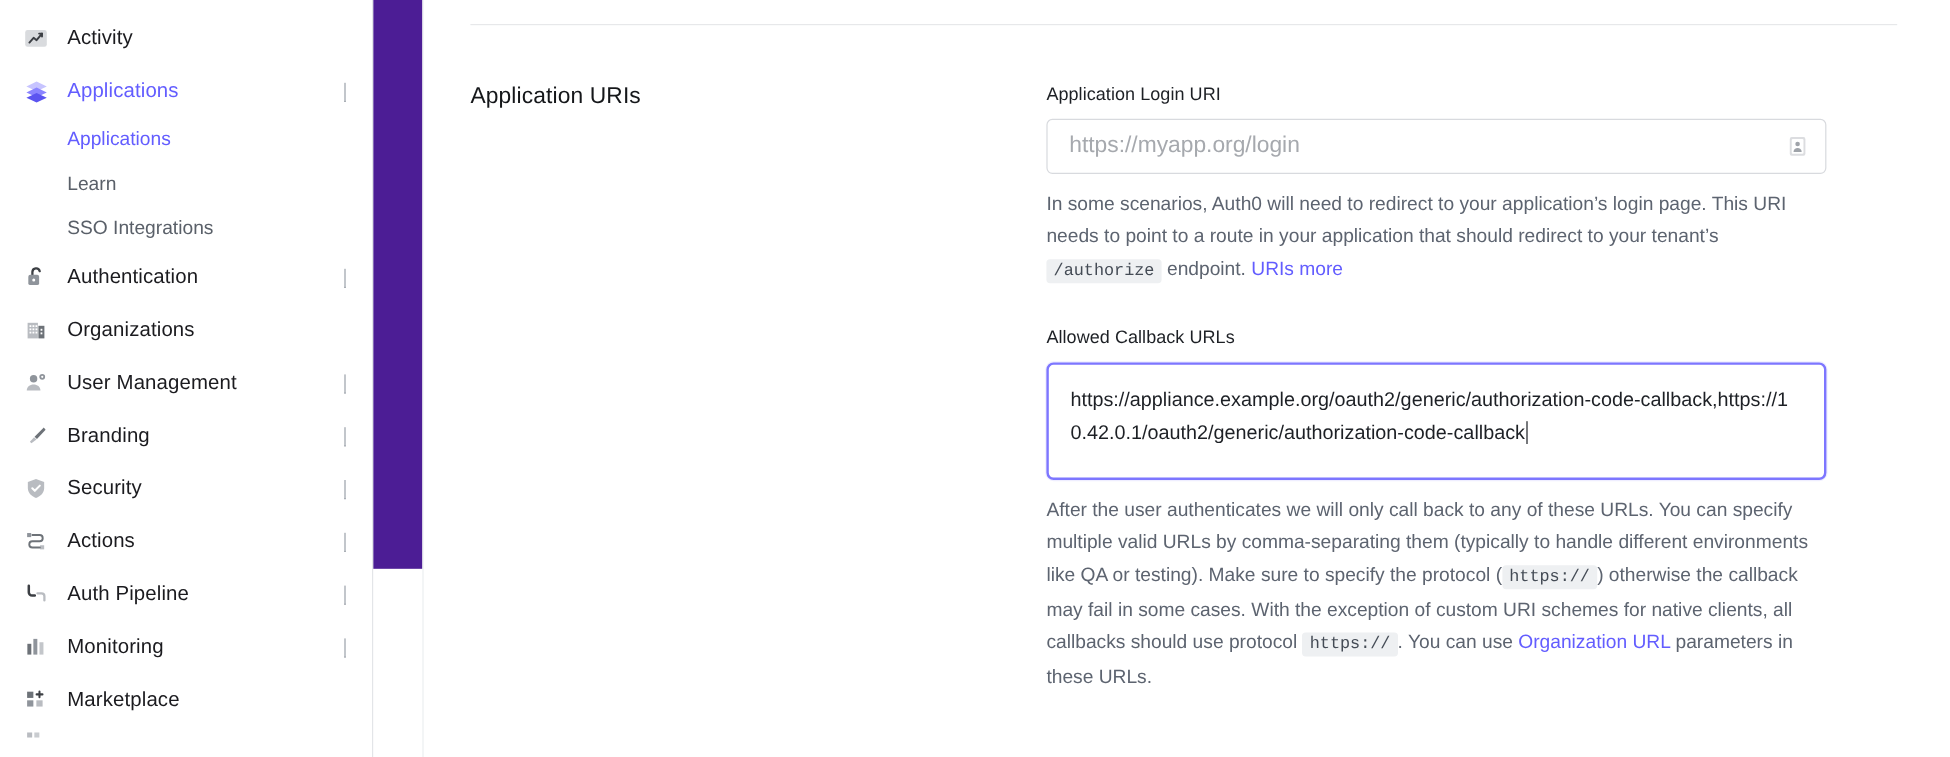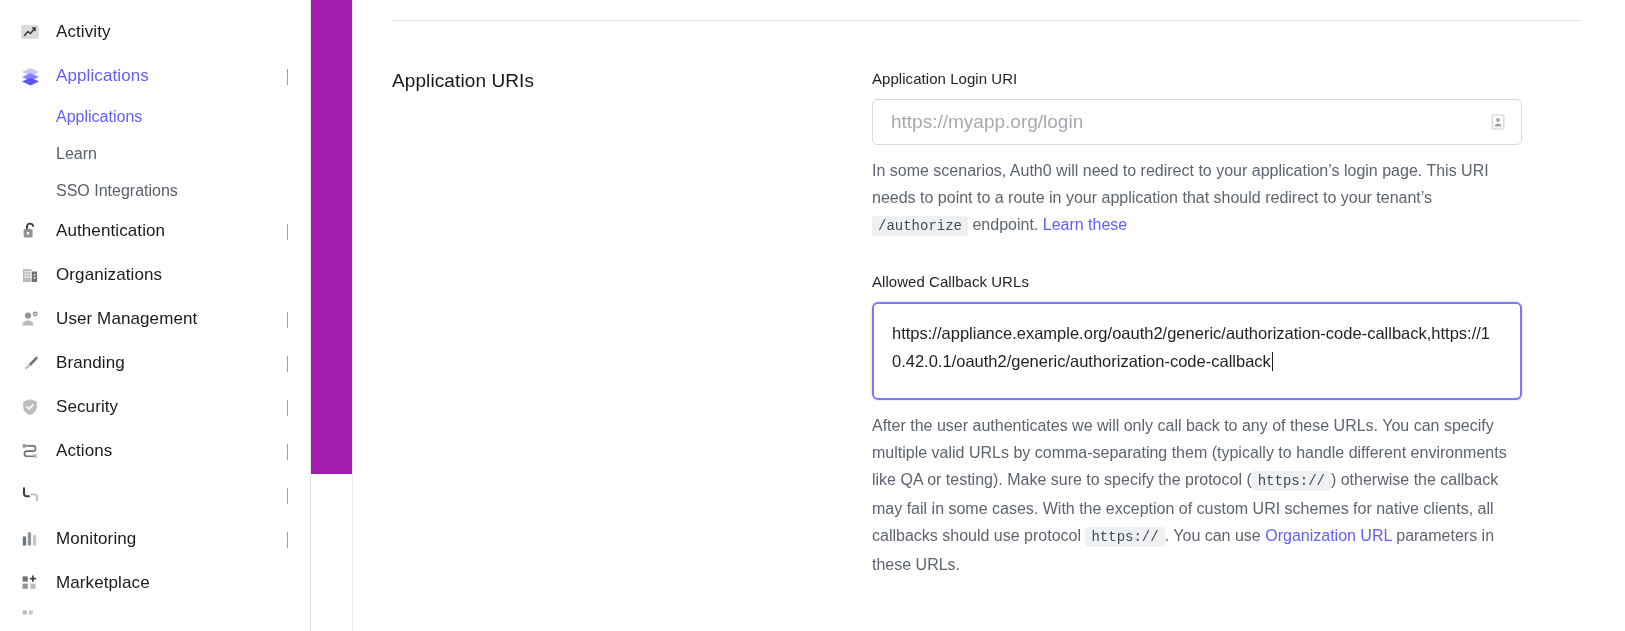--- a/index.html
+++ b/index.html
@@ -8,21 +8,21 @@
     width: 1625px; height: 631px;
     overflow: hidden;
     background: #ffffff;
     font-family: "Liberation Sans", sans-serif;
     -webkit-font-smoothing: antialiased;
   }
   .app {
     display: flex;
     width: 1625px;
     height: 474px;
-    background: #a21caf;
+    background: #4c1d95;
   }
 
   
   .sidebar {
     width: 311px;
     min-width: 311px;
     height: 631px;
     background: #ffffff;
     border-right: 1px solid #e3e5e8;
     padding-top: 10px;
@@ -330,20 +330,21 @@
       <span class="chev"><span class="chev-right"></span></span>
     </div>
 
     <div class="nav-item">
       <span class="ico">
         <svg width="20" height="20" viewBox="0 0 20 20">
             <path d="M4 3.2 V8.5 a2.8 2.8 0 0 0 2.8 2.8 H9" stroke="#3c3f44" stroke-width="2.1" fill="none" stroke-linecap="round"></path>
             <path d="M11.2 9.4 h3.4 a2.4 2.4 0 0 1 2.4 2.4 v3.6" stroke="#b9bcc1" stroke-width="1.9" fill="none" stroke-linecap="round"></path>
           </svg>
       </span>
+      <span class="label">Auth Pipeline</span>
       <span class="chev"><span class="chev-right"></span></span>
     </div>
 
     <div class="nav-item">
       <span class="ico">
         <svg width="20" height="20" viewBox="0 0 20 20">
             <rect x="2.8" y="7.5" width="3.3" height="9" fill="#6d7278"></rect>
             <rect x="7.8" y="3.4" width="3.3" height="13.1" fill="#8f949b"></rect>
             <rect x="12.9" y="6.2" width="3.3" height="10.3" fill="#c3c6ca"></rect>
           </svg>
@@ -395,21 +396,21 @@
               <span class="input-icon">
                 <svg width="18" height="18" viewBox="0 0 18 18">
                   <rect x="2.5" y="1.2" width="13" height="15.6" rx="1.6" fill="#d6d8db"></rect>
                   <rect x="4.1" y="2.8" width="9.8" height="12.4" rx="0.9" fill="#ffffff"></rect>
                   <circle cx="9" cy="7" r="1.9" fill="#8f949b"></circle>
                   <path d="M5.6 13.6c0-2 1.6-3.2 3.4-3.2s3.4 1.2 3.4 3.2z" fill="#8f949b"></path>
                 </svg>
               </span>
             </div>
             <div class="helper">
-              <span>In some scenarios, Auth0 will need to redirect to your application’s login page. This URI needs to point to a route in your application that should redirect to your tenant’s </span><code>/authorize</code><span> endpoint. </span><a class="link">Learn these</a>
+              <span>In some scenarios, Auth0 will need to redirect to your application’s login page. This URI needs to point to a route in your application that should redirect to your tenant’s </span><code>/authorize</code><span> endpoint. </span><a class="link">URIs more</a>
             </div>
           </div>
 
           <div class="field-block second">
             <div class="field-label">Allowed Callback URLs</div>
             <div class="textarea-box">
               <span class="val">https://appliance.example.org/oauth2/generic/authorization-code-callback,https://10.42.0.1/oauth2/generic/authorization-code-callback</span><span class="caret"></span>
             </div>
             <div class="helper">
               <span>After the user authenticates we will only call back to any of these URLs. You can specify multiple valid URLs by comma-separating them (typically to handle different environments like QA or testing). Make sure to specify the protocol (</span><code>https://</code><span>) otherwise the callback may fail in some cases. With the exception of custom URI schemes for native clients, all callbacks should use protocol </span><code>https://</code><span>. You can use </span><a class="link">Organization URL</a><span> parameters in these URLs.</span>

